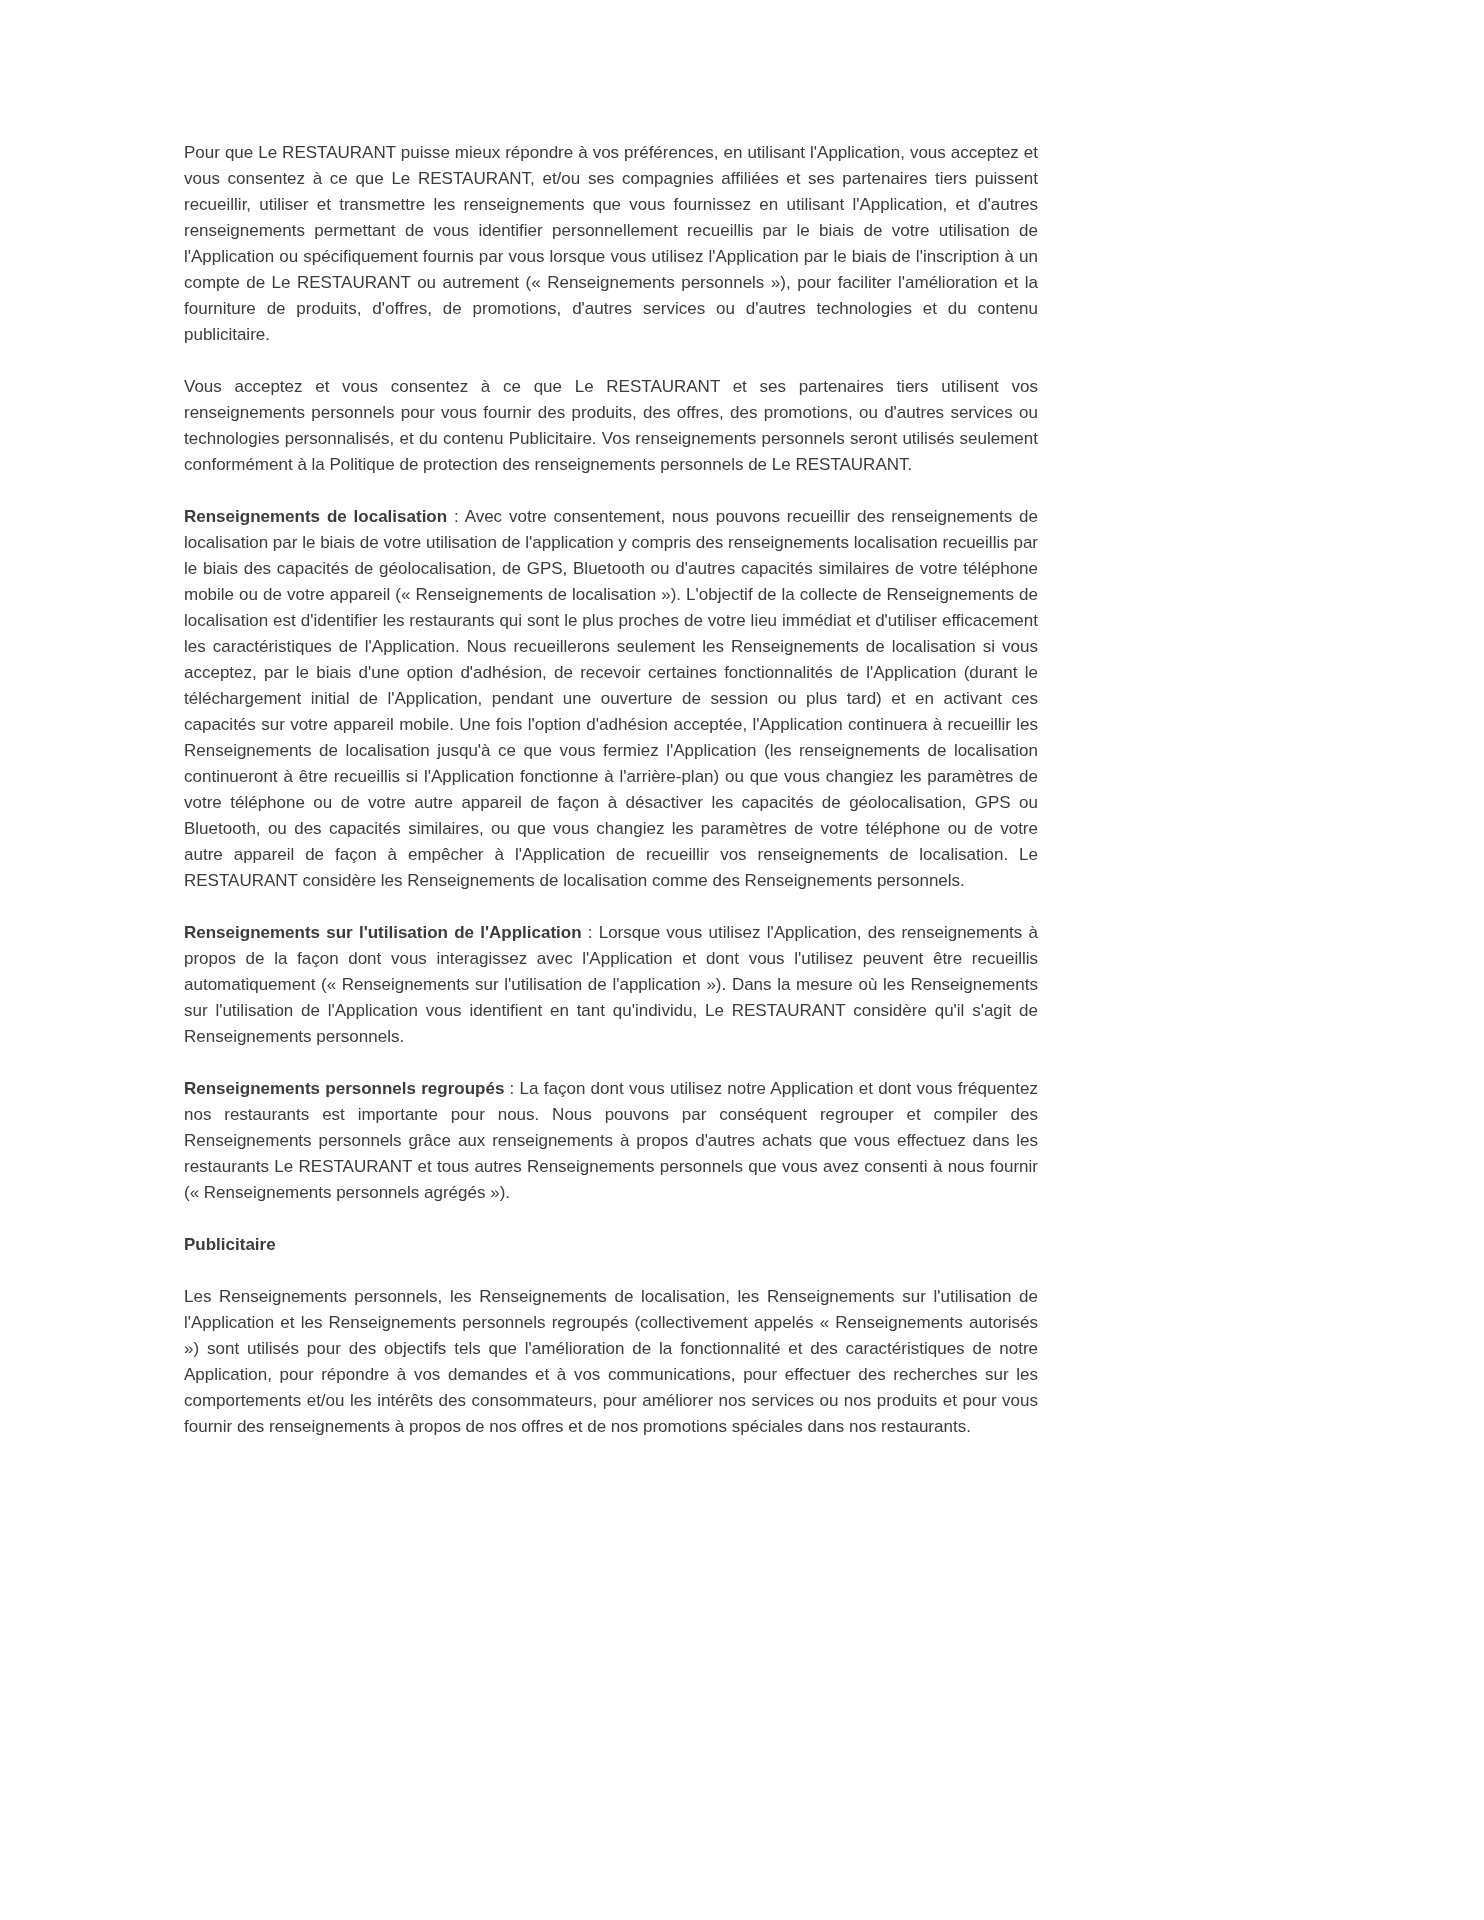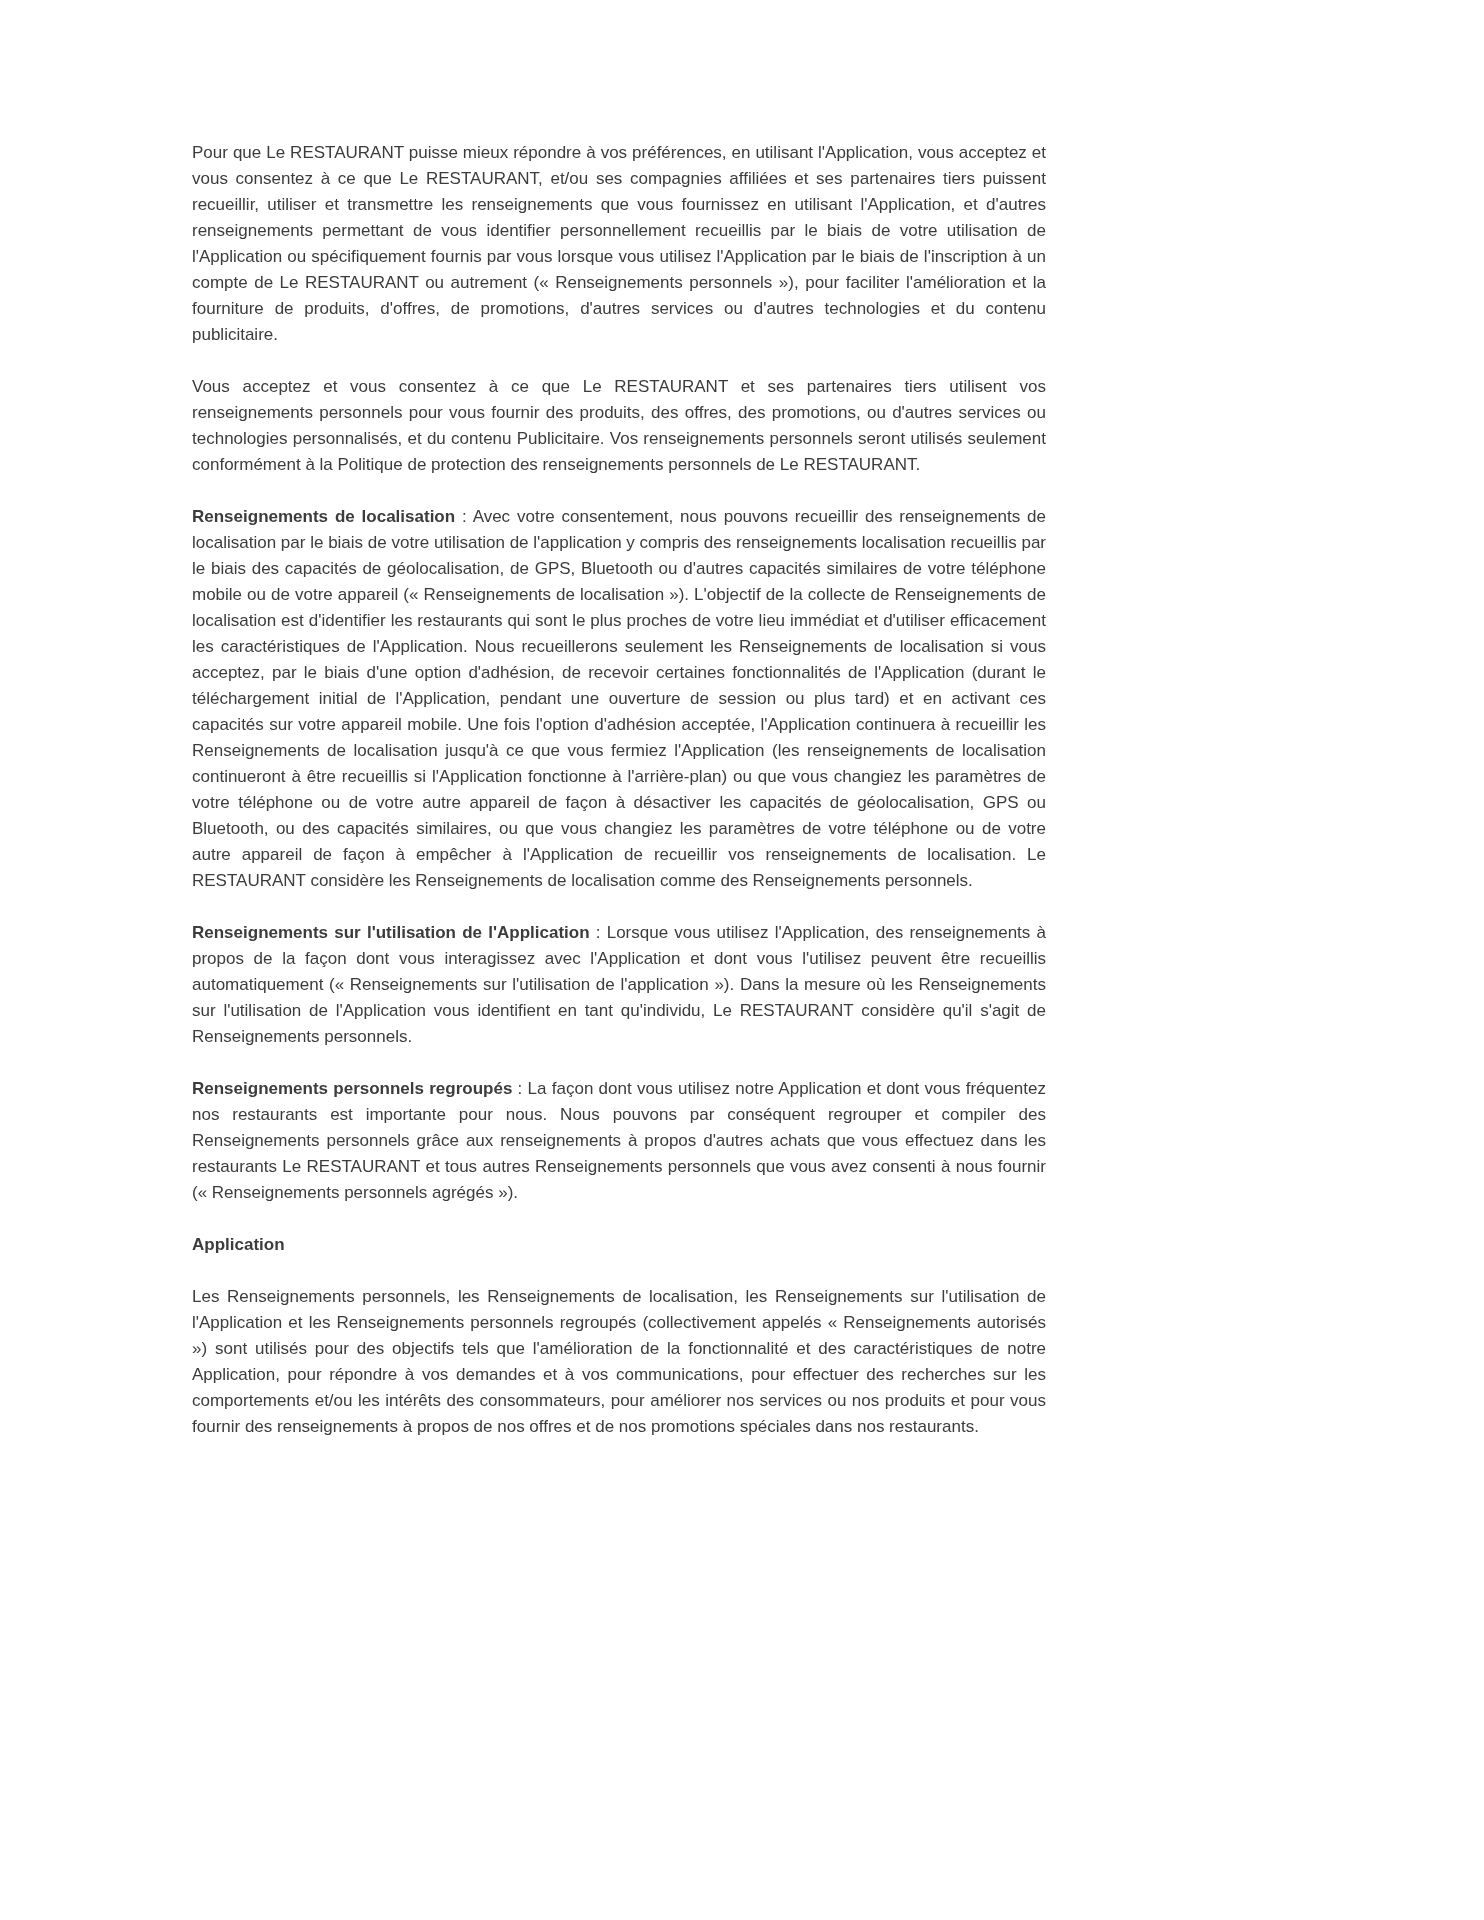--- a/index.html
+++ b/index.html
@@ -8,21 +8,21 @@
     background: #ffffff;
   }
   body {
     width: 1484px;
     min-height: 1920px;
     position: relative;
     font-family: "Liberation Sans", sans-serif;
   }
   .page {
     position: absolute;
-    left: 192px;
+    left: 184px;
     top: 140px;
     width: 854px;
   }
   .para {
     font-family: "Liberation Sans", sans-serif;
     font-size: 17px;
     line-height: 26px;
     color: #3c3c3c;
     text-align: justify;
     margin: 0 0 26px 0;
@@ -48,17 +48,17 @@
   <p class="para"><span>Pour que Le RESTAURANT puisse mieux répondre à vos préférences, en utilisant l'Application, vous acceptez et vous consentez à ce que Le RESTAURANT, et/ou ses compagnies affiliées et ses partenaires tiers puissent recueillir, utiliser et transmettre les renseignements que vous fournissez en utilisant l'Application, et d'autres renseignements permettant de vous identifier personnellement recueillis par le biais de votre utilisation de l'Application ou spécifiquement fournis par vous lorsque vous utilisez l'Application par le biais de l'inscription à un compte de Le RESTAURANT ou autrement (« Renseignements personnels »), pour faciliter l'amélioration et la fourniture de produits, d'offres, de promotions, d'autres services ou d'autres technologies et du contenu publicitaire.</span></p>
 
   <p class="para"><span>Vous acceptez et vous consentez à ce que Le RESTAURANT et ses partenaires tiers utilisent vos renseignements personnels pour vous fournir des produits, des offres, des promotions, ou d'autres services ou technologies personnalisés, et du contenu Publicitaire. Vos renseignements personnels seront utilisés seulement conformément à la Politique de protection des renseignements personnels de Le RESTAURANT.</span></p>
 
   <p class="para"><span class="lead">Renseignements de localisation</span><span> : </span><span>Avec votre consentement, nous pouvons recueillir des renseignements de localisation par le biais de votre utilisation de l'application y compris des renseignements localisation recueillis par le biais des capacités de géolocalisation, de GPS, Bluetooth ou d'autres capacités similaires de votre téléphone mobile ou de votre appareil (« Renseignements de localisation »). L'objectif de la collecte de Renseignements de localisation est d'identifier les restaurants qui sont le plus proches de votre lieu immédiat et d'utiliser efficacement les caractéristiques de l'Application. Nous recueillerons seulement les Renseignements de localisation si vous acceptez, par le biais d'une option d'adhésion, de recevoir certaines fonctionnalités de l'Application (durant le téléchargement initial de l'Application, pendant une ouverture de session ou plus tard) et en activant ces capacités sur votre appareil mobile. Une fois l'option d'adhésion acceptée, l'Application continuera à recueillir les Renseignements de localisation jusqu'à ce que vous fermiez l'Application (les renseignements de localisation continueront à être recueillis si l'Application fonctionne à l'arrière-plan) ou que vous changiez les paramètres de votre téléphone ou de votre autre appareil de façon à désactiver les capacités de géolocalisation, GPS ou Bluetooth, ou des capacités similaires, ou que vous changiez les paramètres de votre téléphone ou de votre autre appareil de façon à empêcher à l'Application de recueillir vos renseignements de localisation. Le RESTAURANT considère les Renseignements de localisation comme des Renseignements personnels.</span></p>
 
   <p class="para"><span class="lead">Renseignements sur l'utilisation de l'Application</span><span> : </span><span>Lorsque vous utilisez l'Application, des renseignements à propos de la façon dont vous interagissez avec l'Application et dont vous l'utilisez peuvent être recueillis automatiquement (« Renseignements sur l'utilisation de l'application »). Dans la mesure où les Renseignements sur l'utilisation de l'Application vous identifient en tant qu'individu, Le RESTAURANT considère qu'il s'agit de Renseignements personnels.</span></p>
 
   <p class="para"><span class="lead">Renseignements personnels regroupés</span><span> : </span><span>La façon dont vous utilisez notre Application et dont vous fréquentez nos restaurants est importante pour nous. Nous pouvons par conséquent regrouper et compiler des Renseignements personnels grâce aux renseignements à propos d'autres achats que vous effectuez dans les restaurants Le RESTAURANT et tous autres Renseignements personnels que vous avez consenti à nous fournir (« Renseignements personnels agrégés »).</span></p>
 
-  <p class="section-heading">Application</p>
+  <p class="section-heading">Publicitaire</p>
 
   <p class="para"><span>Les Renseignements personnels, les Renseignements de localisation, les Renseignements sur l'utilisation de l'Application et les Renseignements personnels regroupés (collectivement appelés « Renseignements autorisés ») sont utilisés pour des objectifs tels que l'amélioration de la fonctionnalité et des caractéristiques de notre Application, pour répondre à vos demandes et à vos communications, pour effectuer des recherches sur les comportements et/ou les intérêts des consommateurs, pour améliorer nos services ou nos produits et pour vous fournir des renseignements à propos de nos offres et de nos promotions spéciales dans nos restaurants.</span></p>
 
 </div>
 
 </body></html>

